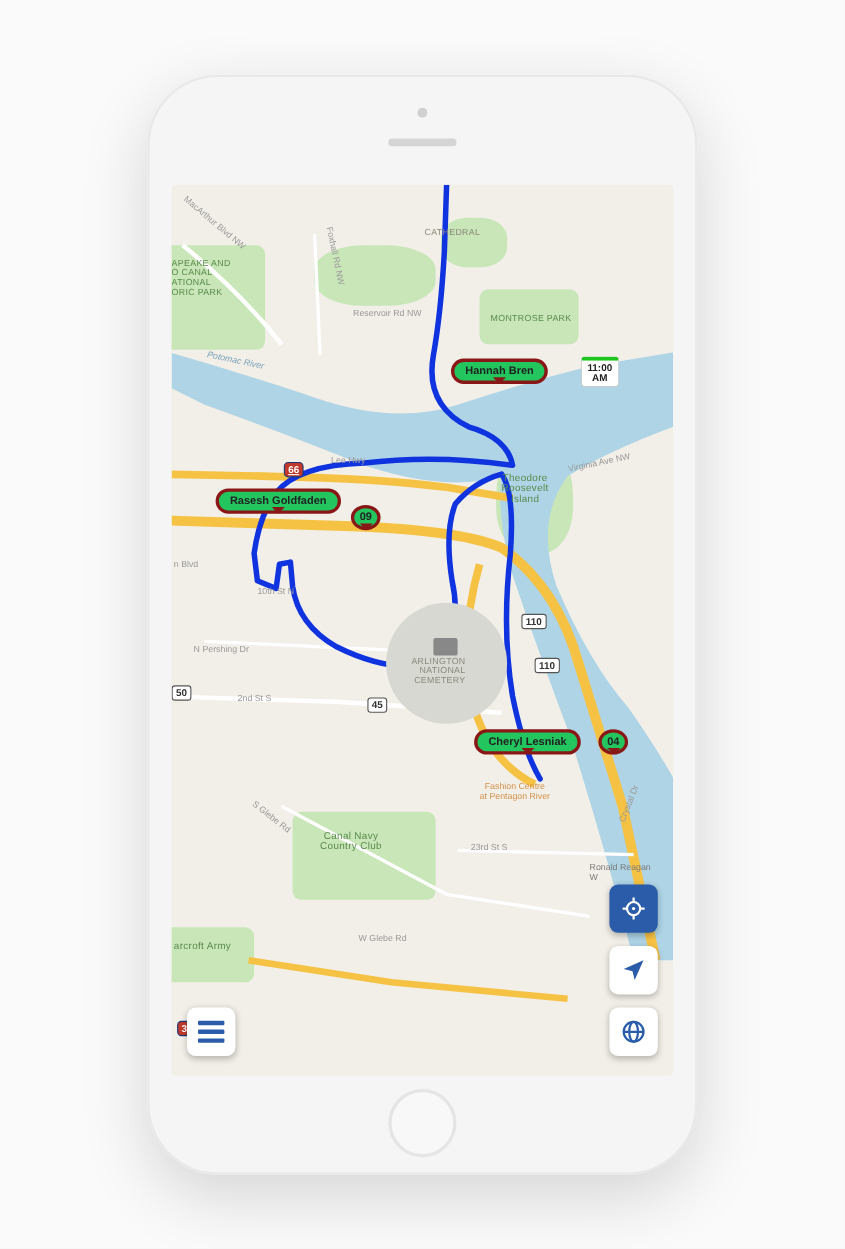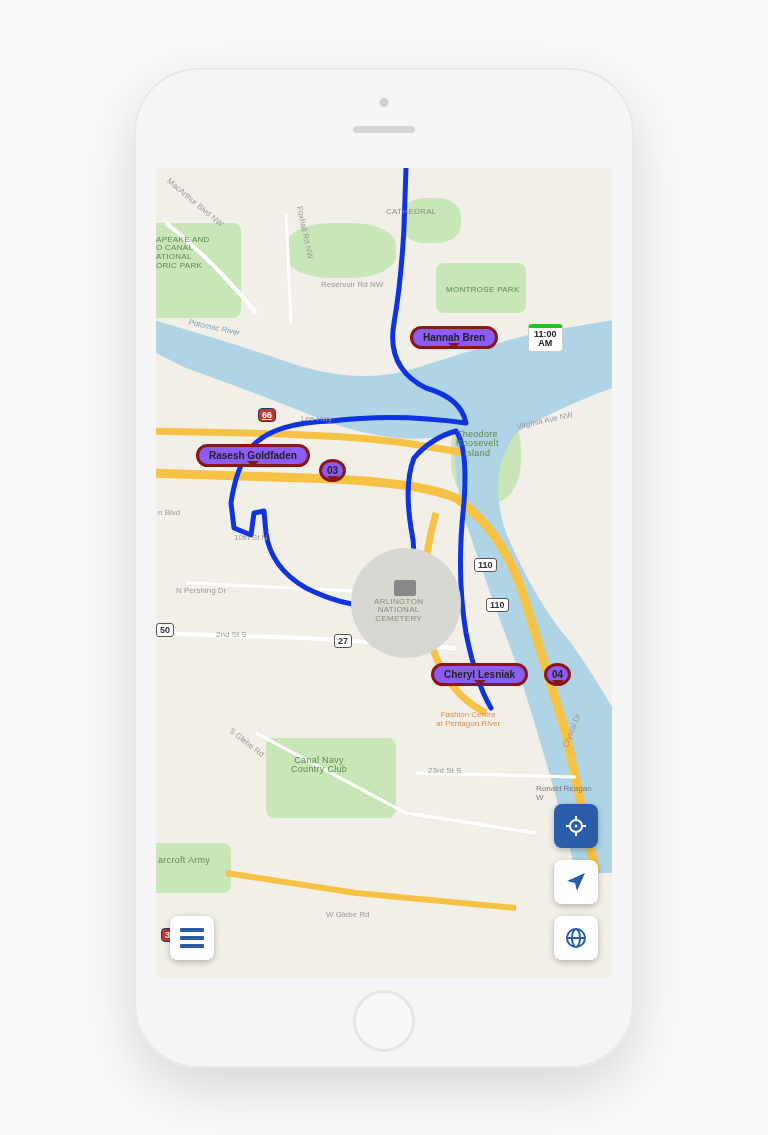--- a/index.html
+++ b/index.html
@@ -106,21 +106,21 @@
   
   .route { stroke:#1033e0; stroke-width:5; fill:none; stroke-linecap:round; stroke-linejoin:round; }
 
   
   .shield { position:absolute; background:#fff; border:1px solid #555; font-size:9px; font-weight:600; padding:1px 3px; border-radius:3px; color:#333; }
   .shield.interstate { background:#c0392b; color:#fff; border-color:#1a3a7a; border-radius:4px; }
 
   
   .pin {
     position:absolute;
-    background:#8b5cf6;
+    background:#22c55e;
     border:3px solid #8a1717;
     border-radius:14px;
     padding:3px 10px;
     font-size:10px;
     font-weight:600;
     color:#222;
     white-space:nowrap;
     z-index:30;
     cursor:pointer;
   }
@@ -213,58 +213,58 @@
     <div class="land-label" style="top:68px; left:0px; text-align:left; color:#5a8a4a; white-space:pre;">apeake and
 o Canal
 ational
 oric Park</div>
     <div class="road-label" style="top:155px; left:32px; color:#7aa3b8; font-style:italic; transform:rotate(12deg)">Potomac River</div>
     <div class="land-label" style="top:118px; left:290px; color:#5a8a4a;">Montrose Park</div>
     <div class="land-label" style="top:40px; left:230px;">CATHEDRAL</div>
     <div class="land-label" style="top:262px; left:300px; color:#5a8a4a; white-space:pre; text-transform:none; font-size:9px;">Theodore
 Roosevelt
 Island</div>
-    <div class="land-label" style="top:430px; left:218px; white-space:pre;">ARLINGTON
+    <div class="land-label" style="top:430px; left:218px; white-space:pre;text-align:right;">ARLINGTON
 NATIONAL
 CEMETERY</div>
     <div class="road-label" style="top:542px; left:280px; color:#d4914a; white-space:pre; text-align:center;">Fashion Centre
 at Pentagon River</div>
     <div class="land-label" style="top:588px; left:135px; color:#5a8a4a; white-space:pre; text-transform:none; font-size:9px;">Canal Navy
 Country Club</div>
     <div class="land-label" style="top:688px; left:2px; color:#5a8a4a; text-transform:none; font-size:9px;">arcroft Army</div>
     <div class="road-label" style="top:616px; left:380px; white-space:pre; color:#7a7a7a;">Ronald Reagan
 W</div>
     <div class="road-label" style="top:246px; left:145px;">Lee Hwy</div>
     <div class="road-label" style="top:112px; left:145px;margin-left:20px;">Reservoir Rd NW</div>
     <div class="road-label" style="top:30px; left:4px; transform:rotate(40deg)">MacArthur Blvd NW</div>
     <div class="road-label" style="top:60px; left:122px; transform:rotate(78deg);">Foxhall Rd NW</div>
     <div class="road-label" style="top:248px; left:360px; transform:rotate(-12deg)">Virginia Ave NW</div>
     <div class="road-label" style="top:365px; left:78px;">10th St N</div>
     <div class="road-label" style="top:418px; left:20px;">N Pershing Dr</div>
     <div class="road-label" style="top:462px; left:60px;">2nd St S</div>
     <div class="road-label" style="top:570px; left:70px; transform:rotate(38deg)">S Glebe Rd</div>
-    <div class="road-label" style="top:742px; left:170px;text-align:center;">W Glebe Rd</div>
+    <div class="road-label" style="top:680px; left:170px;text-align:center;">W Glebe Rd</div>
     <div class="road-label" style="top:598px; left:272px;">23rd St S</div>
     <div class="road-label" style="top:558px; left:398px; transform:rotate(-68deg)">Crystal Dr</div>
     <div class="road-label" style="top:340px; left:2px;">n Blvd</div>
 
-    <div class="shield interstate" style="top:240px; left:102px;text-decoration:underline;">66</div>
+    <div class="shield interstate" style="top:252px; left:102px;text-decoration:underline;">66</div>
     <div class="shield" style="top:390px; left:318px;">110</div>
     <div class="shield" style="top:430px; left:330px;">110</div>
-    <div class="shield" style="top:466px; left:178px;">27</div>
+    <div class="shield" style="top:466px; left:178px;">45</div>
     <div class="shield" style="top:455px; left:0px;">50</div>
     <div class="shield interstate" style="top:760px; left:5px;">395</div>
 
     <div class="pin" style="top:158px; left:254px;">Hannah Bren</div>
     <div class="pin-time" style="top:156px; left:372px;">
       <div>11:00</div>
       <div>AM</div>
     </div>
     <div class="pin" style="top:276px; left:40px;">Rasesh Goldfaden</div>
-    <div class="pin circ" style="top:291px; left:163px;">03</div>
+    <div class="pin circ" style="top:291px; left:163px;">09</div>
     <div class="pin" style="top:495px; left:275px;">Cheryl Lesniak</div>
     <div class="pin circ" style="top:495px; left:388px;">04</div>
 
     <div class="fab" style="bottom:18px; left:14px;">
       <div class="menu-lines">
           <span></span>
           <span></span>
           <span></span>
         </div>
     </div>

